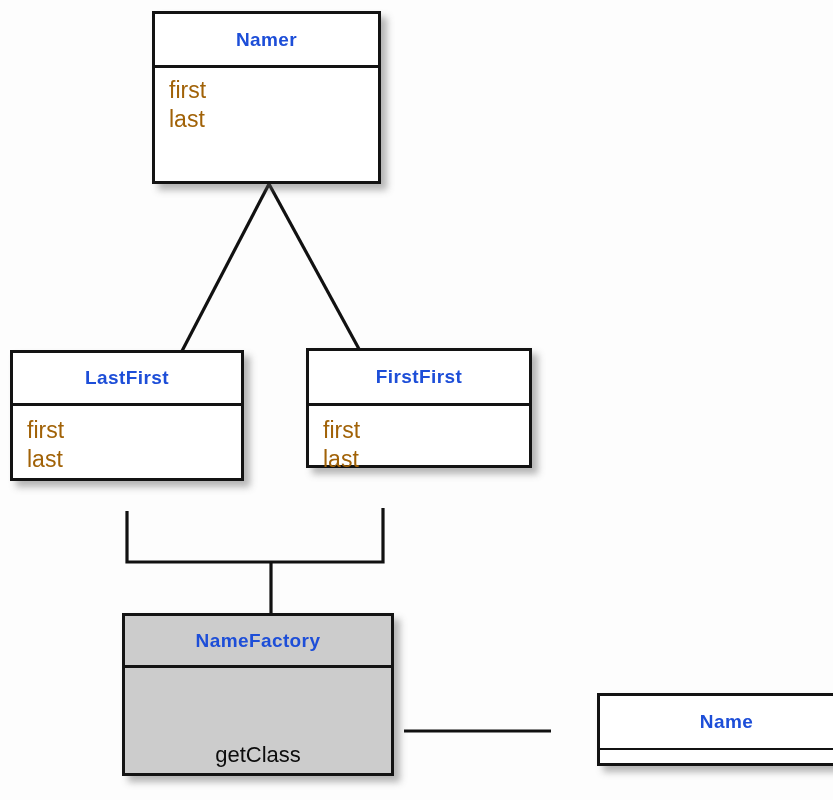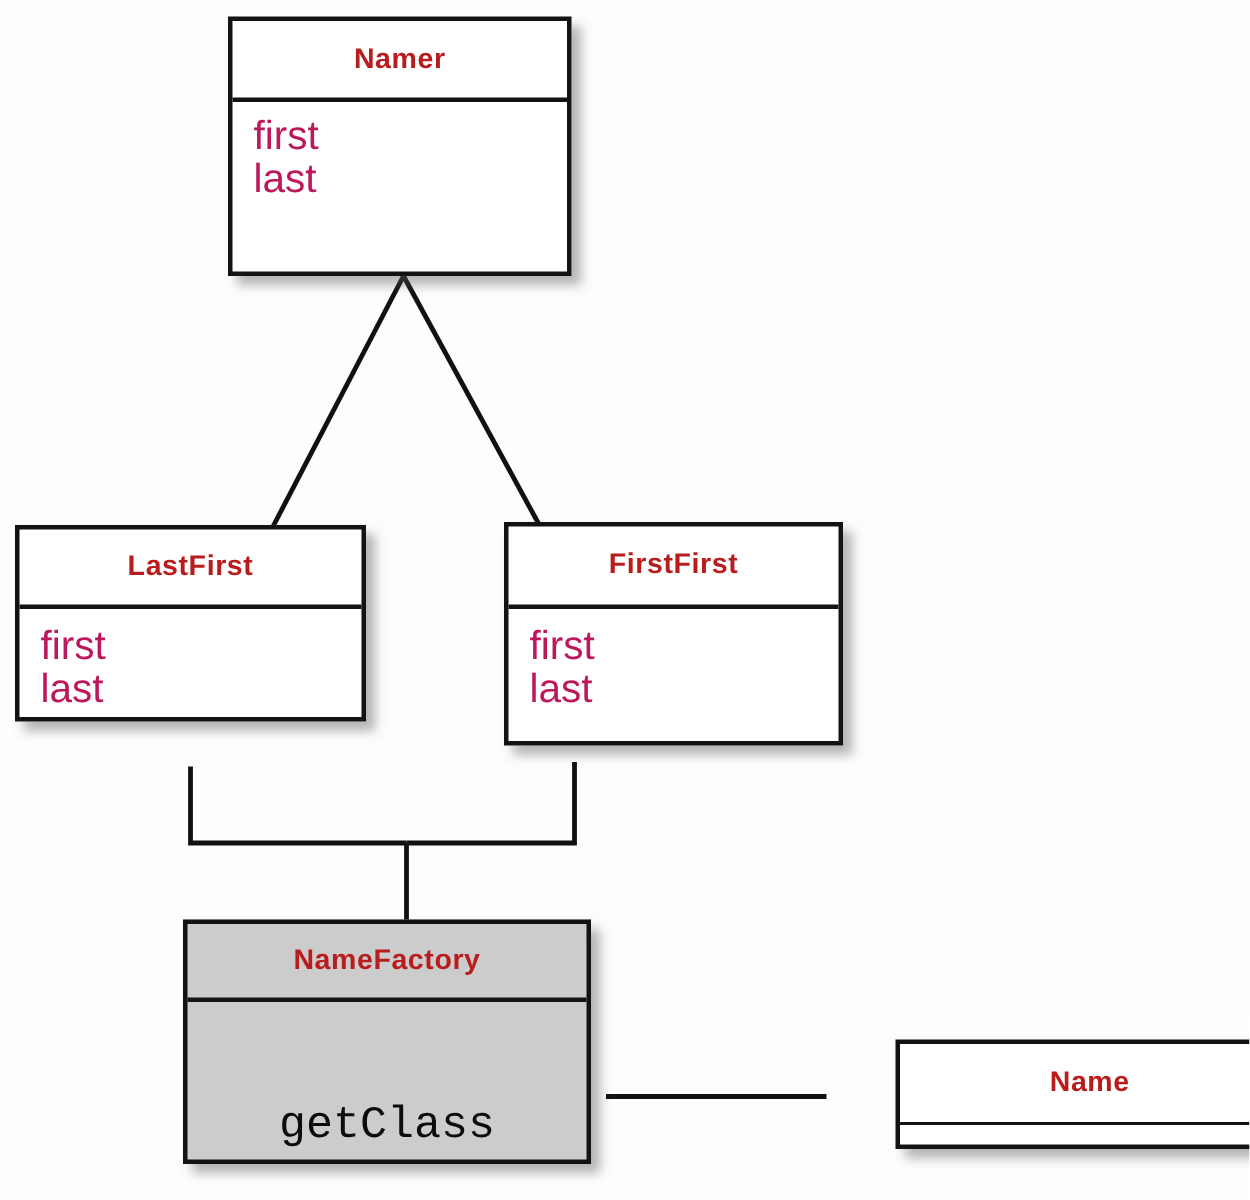--- a/index.html
+++ b/index.html
@@ -29,53 +29,52 @@
   }
   .uml-title {
     box-sizing: border-box;
     width: 100%;
     border-bottom: 3px solid #131313;
     display: flex;
     align-items: center;
     justify-content: center;
     font-weight: bold;
     font-size: 19px;
-    color: #b91c1c;
+    color: #1d4ed8;
     letter-spacing: 0.4px;
     white-space: nowrap;
   }
   .uml-title.thin-rule {
     border-bottom-width: 2px;
   }
   .uml-body {
     box-sizing: border-box;
     width: 100%;
     position: relative;
   }
   .attr-list {
     position: absolute;
     left: 14px;
     top: 8px;
-    font-size: 27px;
+    font-size: 23px;
     line-height: 29px;
-    color: #be185d;
+    color: #a16207;
   }
   .attr-list div {
     white-space: nowrap;
   }
   .method-centered {
     position: absolute;
     left: 0;
     right: 0;
     bottom: 8px;
     text-align: center;
-    font-size: 30px;
+    font-size: 22px;
     color: #0c0c0c;
     white-space: nowrap;
-    font-family: Liberation Mono, monospace;
   }
 
   
   .edge-layer {
     position: absolute;
     left: 0;
     top: 0;
     width: 833px;
     height: 800px;
     pointer-events: none;
@@ -119,21 +118,21 @@
   <div class="uml-class" style="left:10px; top:350px; width:234px; height:131px;">
     <div class="uml-title" style="height:53px;">LastFirst</div>
     <div class="uml-body" style="height:105px;">
       <div class="attr-list" style="top:10px;">
         <div>first</div>
         <div>last</div>
       </div>
     </div>
   </div>
 
-  <div class="uml-class" style="left:306px; top:348px; width:226px; height:149px;margin-left:30px;">
+  <div class="uml-class" style="left:306px; top:348px; width:226px; height:120px;">
     <div class="uml-title" style="height:55px;">FirstFirst</div>
     <div class="uml-body" style="height:103px;">
       <div class="attr-list" style="top:10px;">
         <div>first</div>
         <div>last</div>
       </div>
     </div>
   </div>
 
   <div class="uml-class filled" style="left:122px; top:613px; width:272px; height:163px;">

